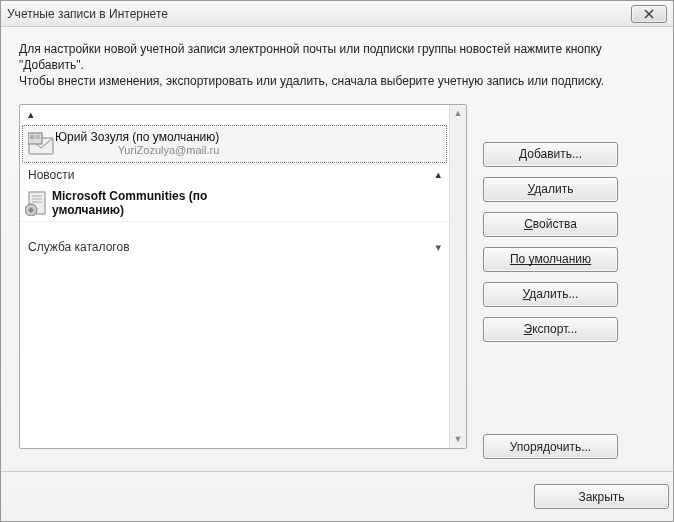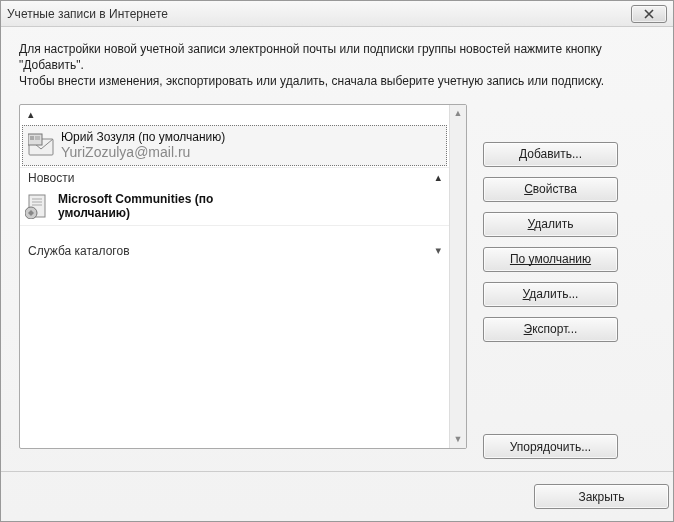--- a/index.html
+++ b/index.html
@@ -101,21 +101,20 @@
     .section-header:first-child { border-top: none; }
     .section-header .label { flex: 1; }
     .section-header .chevron {
       font-size: 11px;
       color: #333;
     }
     .account-item {
       display: flex;
       align-items: center;
       padding: 4px 6px 4px 4px;
-      gap: 6px;
     }
     .account-item.selected {
       border: 1px dotted #777;
       margin: 1px 2px;
       background: #f5f5f5;
     }
     .icon-box {
       width: 28px;
       height: 28px;
       display: flex;
@@ -123,21 +122,21 @@
       justify-content: center;
       flex-shrink: 0;
     }
     .icon-box svg { width: 26px; height: 26px; }
     .account-text {
       display: flex;
       flex-direction: column;
       line-height: 1.2;
     }
     .account-name { color: #111; }
-    .account-email { color: #888; font-size: 14px; }
+    .account-email { color: #888; font-size: 11px; text-align: right; }
     .catalog-row {
       display: flex;
       align-items: center;
       padding: 18px 8px;
       border-top: 1px solid #eee;
     }
     .catalog-row .label { flex: 1; color: #333; }
     .catalog-row .chevron { font-size: 11px; color: #555; }
     .buttons-col {
       display: flex;
@@ -252,24 +251,24 @@
           <div class="scroll-arrow">▲</div>
           <div class="scroll-arrow">▼</div>
         </div>
       </div>
 
       <div class="buttons-col">
         <div class="btn">
             <span class="underline-first">Добавить...</span>
           </div>
         <div class="btn">
+            <span class="underline-first">Удалить</span>
+          </div>
+        <div class="btn">
             <span class="underline-first">Свойства</span>
-          </div>
-        <div class="btn">
-            <span class="underline-first">Удалить</span>
           </div>
         <div class="btn">
             <span style="text-decoration:underline;text-decoration-skip-ink:none;">По умолчанию</span>
           </div>
         <div class="btn">
             <span class="underline-first">Удалить...</span>
           </div>
         <div class="btn">
             <span class="underline-first">Экспорт...</span>
           </div>

